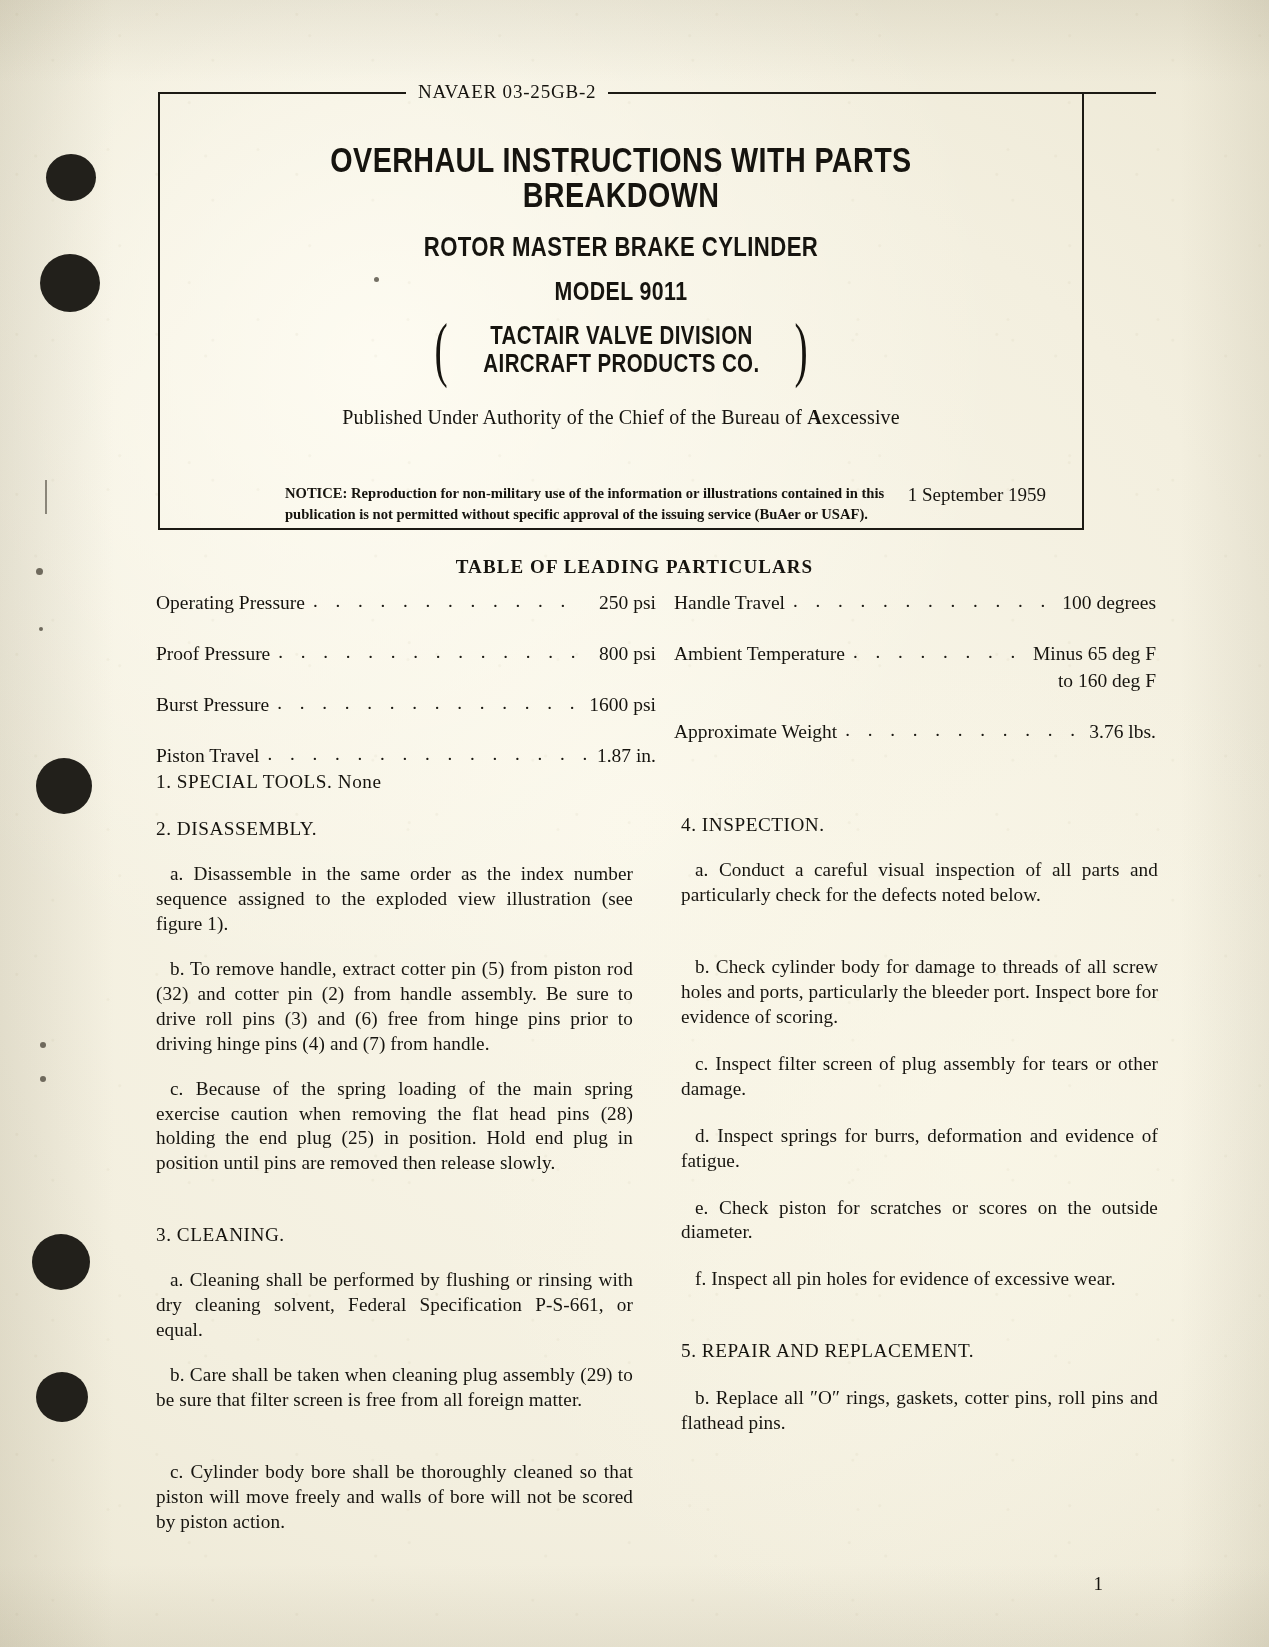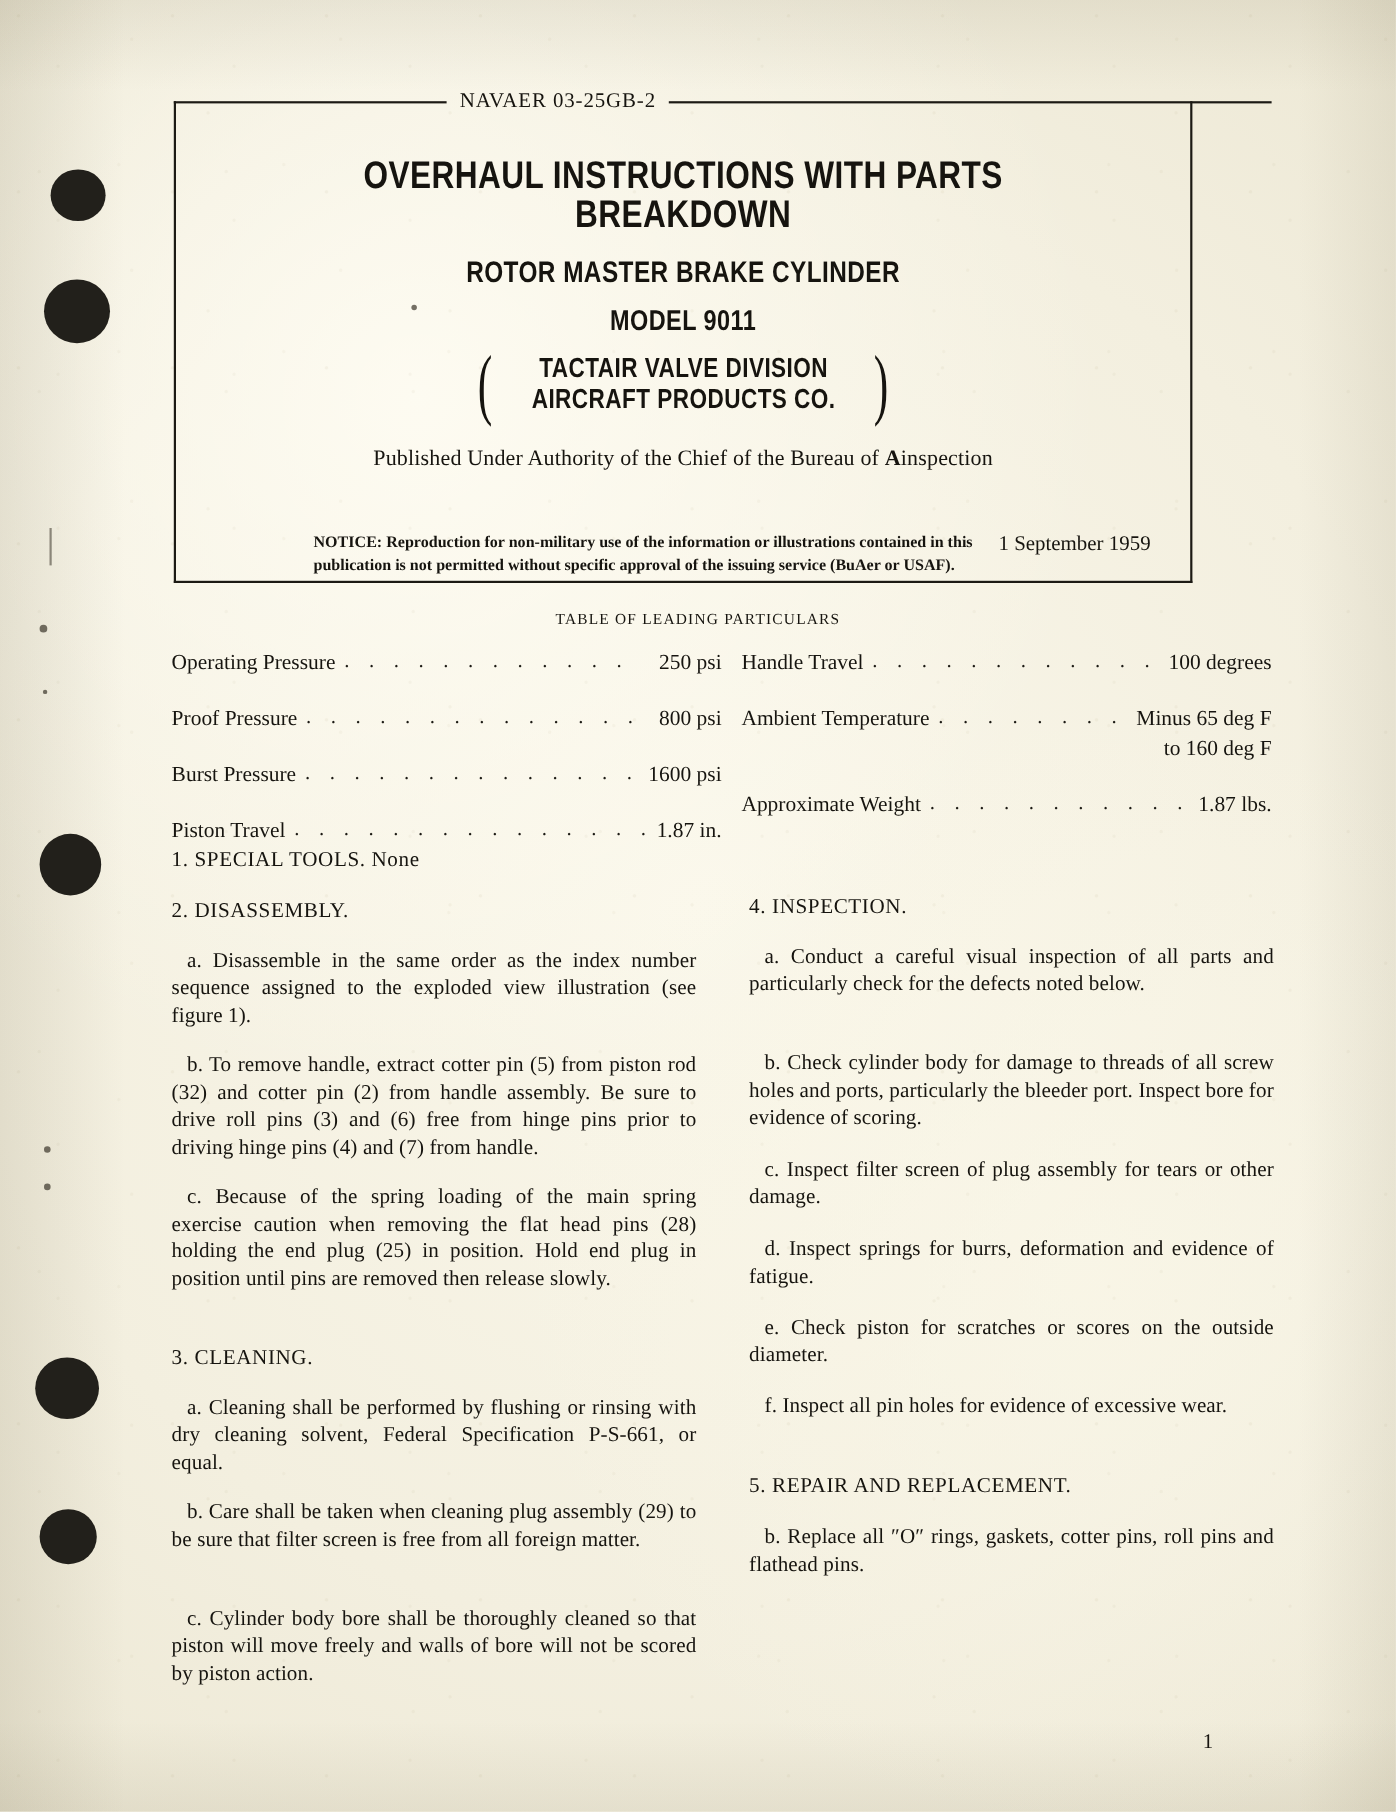--- a/index.html
+++ b/index.html
@@ -184,22 +184,23 @@
     font-size: 19px;
   }
 
   
   .tlp-heading {
     position: absolute;
     left: 0; right: 0;
     top: 556px;
     text-align: center;
     font-family: "Liberation Serif", serif;
-    font-size: 14px;
+    font-size: 19px;
     letter-spacing: 1.1px;
+    font-weight: bold;
   }
 
   .tlp {
     position: absolute;
     left: 156px;
     top: 592px;
     width: 1000px;
     display: flex;
     font-family: "Liberation Serif", serif;
   }
@@ -303,21 +304,21 @@
 
     <div class="brace-block">
       <span class="brace">(</span>
       <span class="brace-text">
         <div class="cond">TACTAIR VALVE DIVISION</div>
         <div class="cond">AIRCRAFT PRODUCTS CO.</div>
       </span>
       <span class="brace">)</span>
     </div>
 
-    <div class="authority"><span>Published Under Authority of the Chief of the Bureau of </span><span class="bold-a">A</span><span>inspection</span></div>
+    <div class="authority"><span>Published Under Authority of the Chief of the Bureau of </span><span class="bold-a">A</span><span>excessive</span></div>
 
     <div class="notice">
       <div>NOTICE: Reproduction for non-military use of the information or illustrations contained in this</div>
       <div>publication is not permitted without specific approval of the issuing service (BuAer or USAF).</div>
     </div>
   </div>
   <div class="pub-date">1 September 1959</div>
 </div>
 
 <div class="tlp-heading">TABLE OF LEADING PARTICULARS</div>
@@ -361,21 +362,21 @@
     <div class="tlp-row">
       <span class="lbl">Ambient Temperature</span>
       <span class="dots">. . . . . . . .</span>
       <span class="val">Minus 65 deg F</span>
     </div>
     <div class="tlp-sub">to 160 deg F</div>
 
     <div class="tlp-row">
       <span class="lbl">Approximate Weight</span>
       <span class="dots">. . . . . . . . . . .</span>
-      <span class="val">1.87 lbs.</span>
+      <span class="val">3.76 lbs.</span>
     </div>
   </div>
 </div>
 
 <div class="body-cols">
 
   <div class="col">
     <p class="heading">1. SPECIAL TOOLS. None</p>
     <p class="heading gap-top">2. DISASSEMBLY.</p>
     <p>a. Disassemble in the same order as the index number sequence assigned to the exploded view illustration (see figure 1).</p>

